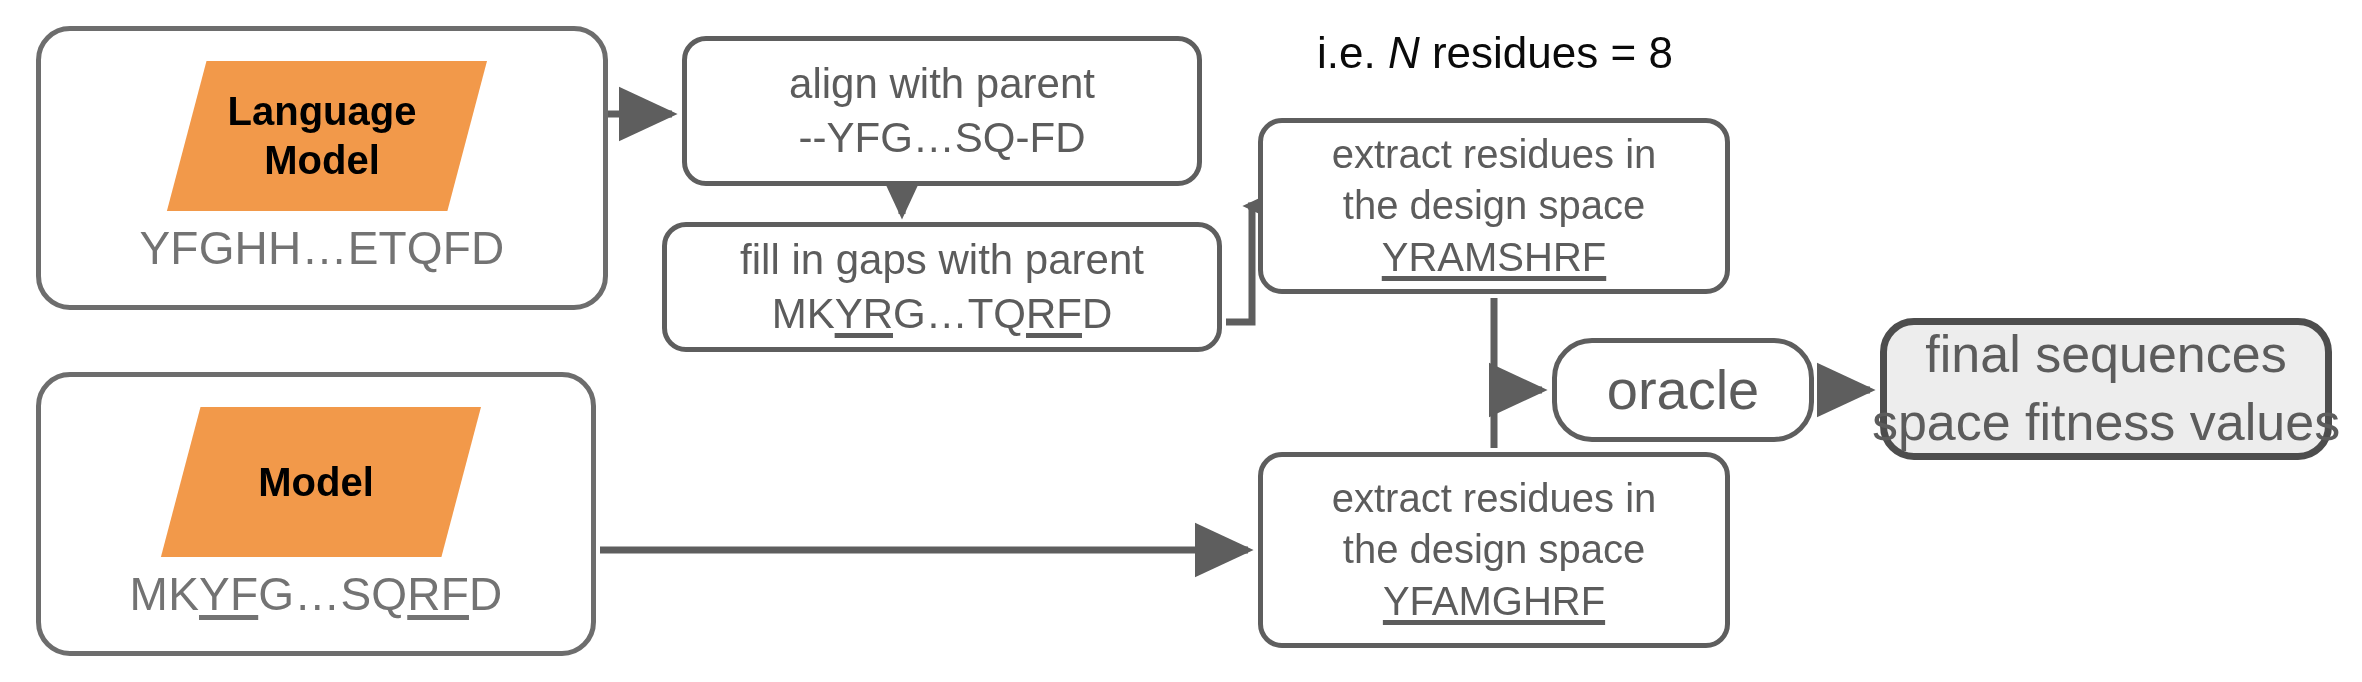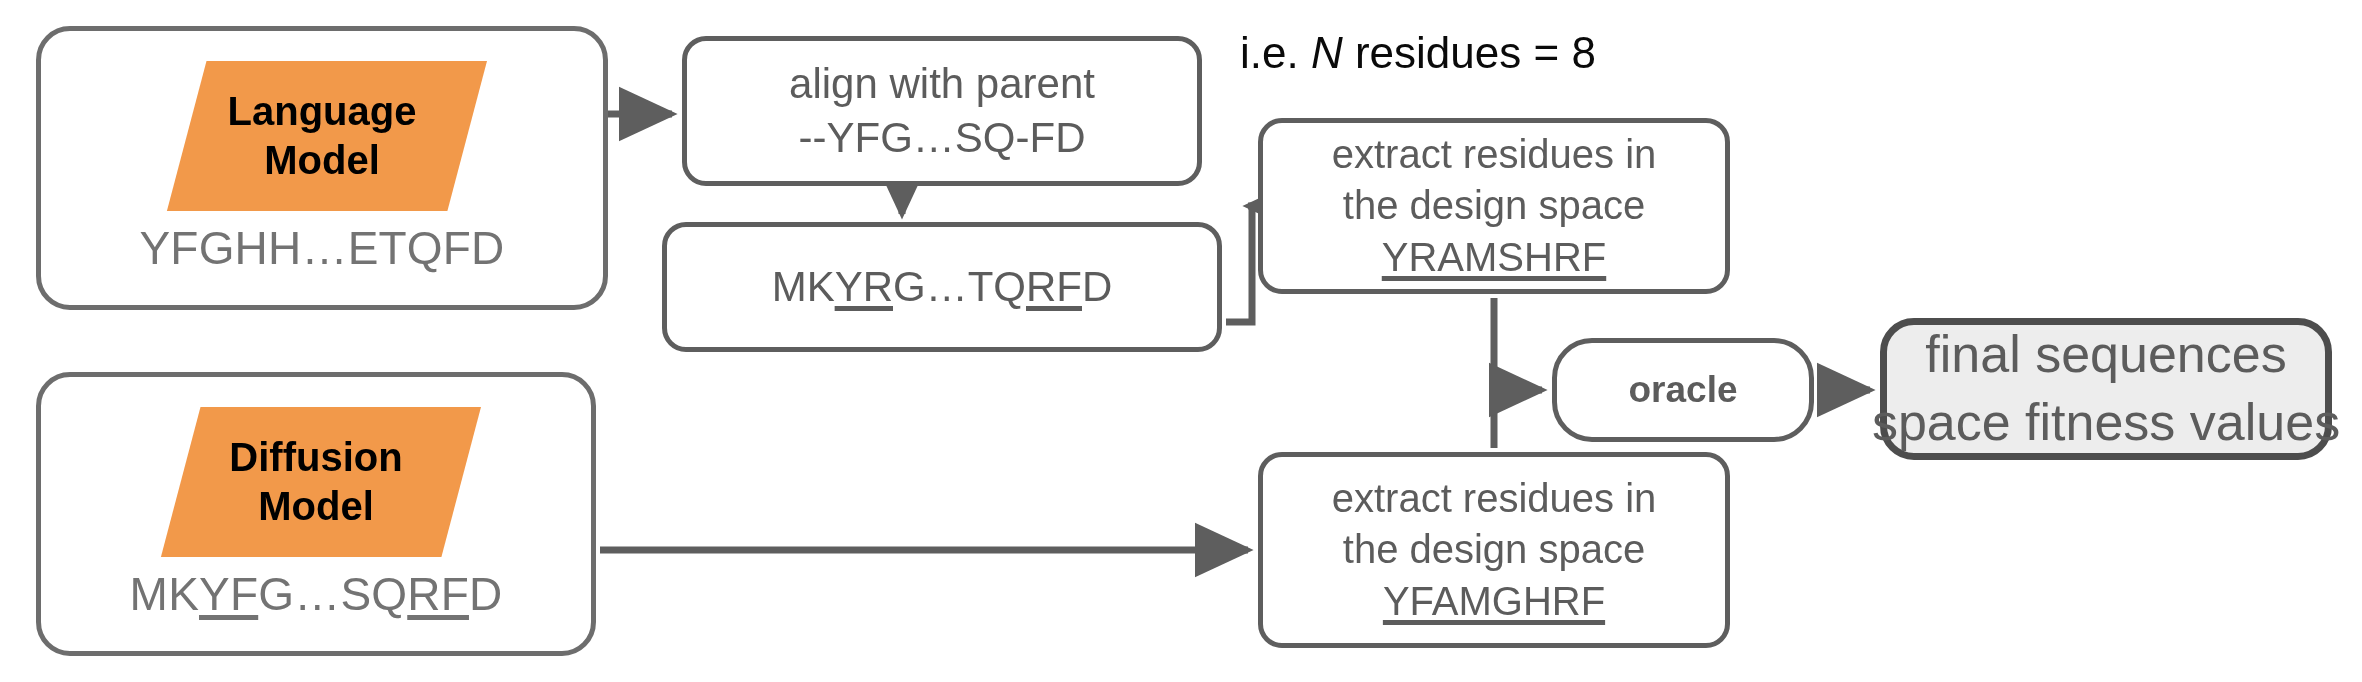--- a/index.html
+++ b/index.html
@@ -56,26 +56,26 @@
   #fill-card {left:662px; top:222px; width:560px;height:130px;}
   #fill-card .step-text{font-size:42px;}
 
   #extract-top {left:1258px;top:118px;width:472px;height:176px;}
   #extract-top .step-text{font-size:40px;}
 
   #extract-bot {left:1258px;top:452px;width:472px;height:196px;}
   #extract-bot .step-text{font-size:40px;}
 
   #oracle-card{left:1552px;top:338px;width:262px;height:104px;}
-  #oracle-card .step-text{font-size:37px;font-weight:bold;}
+  #oracle-card .step-text{font-size:56px;}
 
   #final-card{left:1880px;top:318px;width:452px;height:142px;}
   #final-card .step-text{font-size:52px;line-height:1.3;}
 
-  #n-caption{left:1240px;top:28px;font-size:44px;}
+  #n-caption{left:1317px;top:28px;font-size:44px;}
 </style>
 </head>
 <body>
 
 <div id="stage">
 
   <svg id="wires" viewBox="0 0 2362 682" xmlns="http://www.w3.org/2000/svg">
     <defs>
       <marker id="arrow" markerWidth="9" markerHeight="9" refX="7.6" refY="4.5" orient="auto" markerUnits="strokeWidth">
         <path d="M0,0.6 L8.4,4.5 L0,8.4 z" fill="#5e5e5e"></path>
@@ -111,35 +111,35 @@
     </div>
     <div class="seq" id="lm-seq">
       <span>YFGHH…ETQFD</span>
     </div>
   </div>
 
   <div class="node big-card" id="dm-card">
     <div class="trapezoid" id="dm-trap">
       <div class="shape"></div>
       <div class="txt">
-        <div>Diffusion</div>
         <div>Model</div>
       </div>
     </div>
     <div class="seq" id="dm-seq">
       <span>MK</span><span class="u">YF</span><span>G…SQ</span><span class="u">RF</span><span>D</span>
     </div>
   </div>
 
   <div class="node step-card" id="align-card">
     <div class="step-text">align with parent</div>
     <div class="step-text">--YFG…SQ-FD</div>
   </div>
 
   <div class="node step-card" id="fill-card">
+    <div class="step-text">fill in gaps with parent</div>
     <div class="step-text">
       <span>MK</span><span class="u">YR</span><span>G…TQ</span><span class="u">RF</span><span>D</span>
     </div>
   </div>
 
   <div class="node step-card" id="extract-top">
     <div class="step-text">extract residues in</div>
     <div class="step-text">the design space</div>
     <div class="step-text u">YRAMSHRF</div>
   </div>

